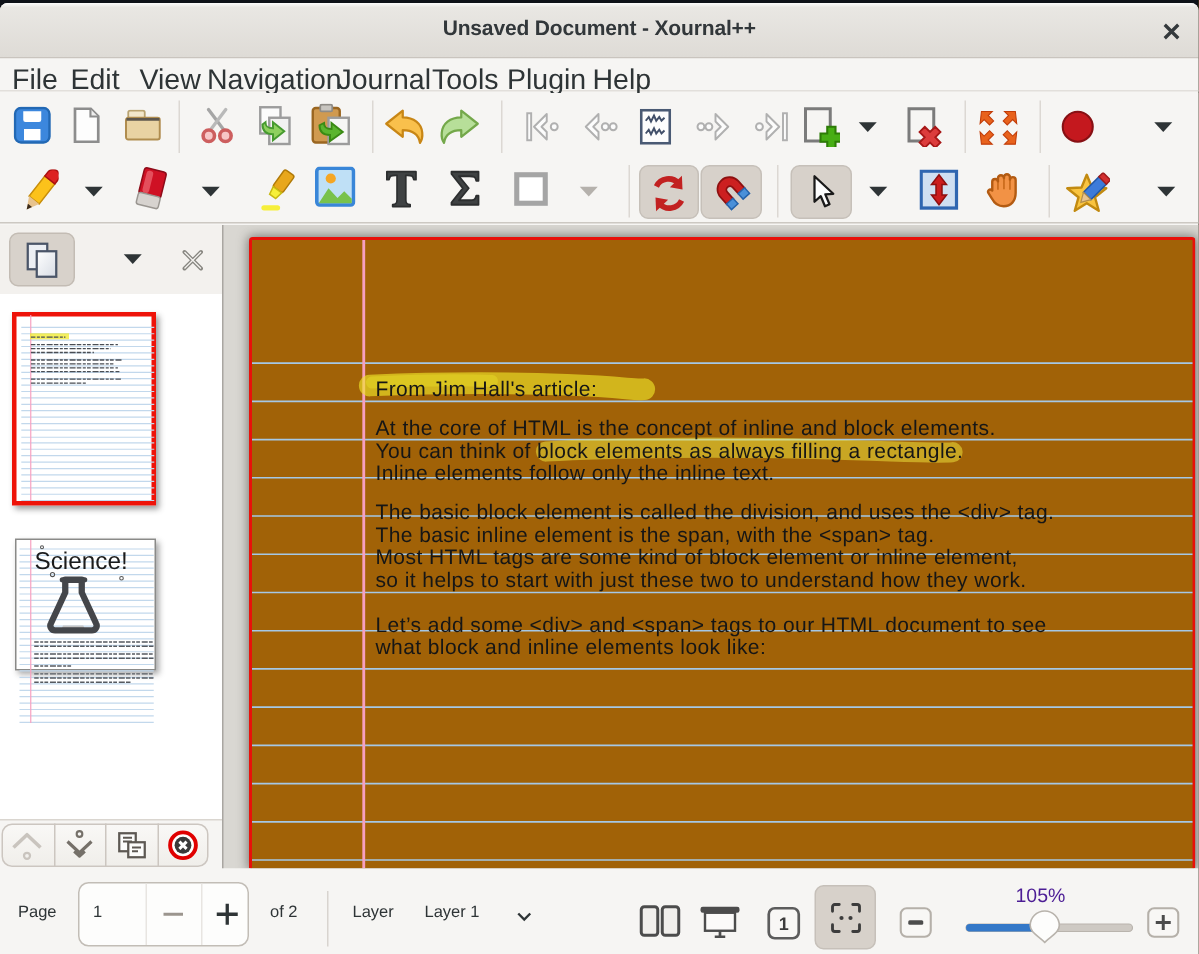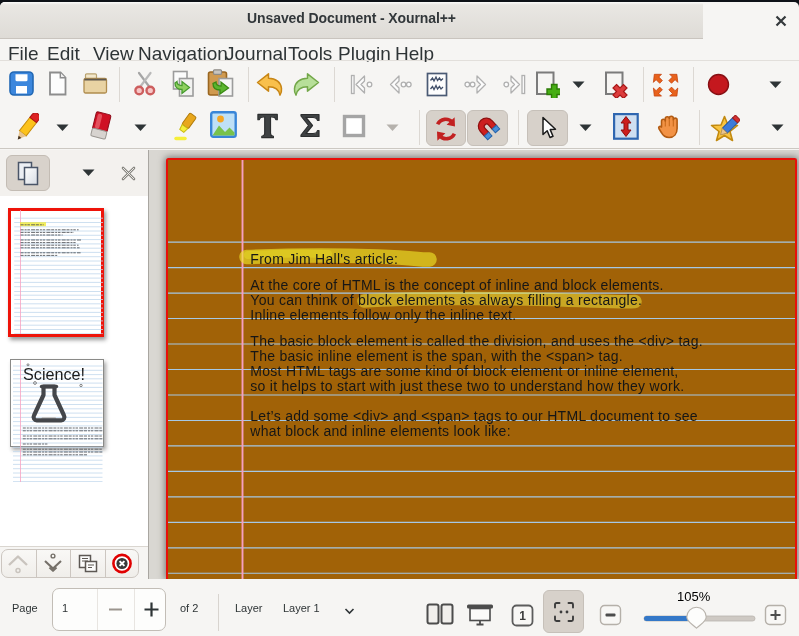--- a/index.html
+++ b/index.html
@@ -1,34 +1,34 @@
 <!DOCTYPE html>
 <html><head><meta charset="utf-8">
 <style>
 html,body{margin:0;padding:0;background:#0e1218;width:799px;height:636px;overflow:hidden}
 *{box-sizing:border-box}
 body{font-family:"Liberation Sans",sans-serif;}
 #win{position:absolute;left:0;top:2px;width:799px;height:634px;border-radius:5px 5px 0 0;overflow:hidden;background:#f6f5f3}
 .abs{position:absolute}
-#titlebar{left:0;top:0;width:703px;height:37px;background:linear-gradient(#fcfcfb,#e9e7e3 8%,#dedbd6);border-bottom:1px solid #c9c4be}
+#titlebar{left:0;top:0;width:799px;height:37px;background:linear-gradient(#fcfcfb,#e9e7e3 8%,#dedbd6);border-bottom:1px solid #c9c4be}
 #title{width:100%;text-align:center;top:8px;font-size:14px;font-weight:bold;color:#32373a;letter-spacing:-0.1px}
 #menubar{left:0;top:37px;width:799px;height:22px;background:#f6f5f3;border-bottom:1px solid #e2dfdb}
 .menu{top:4px;font-size:19px;color:#2e3436}
 #tb1{left:0;top:60px;width:799px;height:45px;background:#f6f5f3}
 #tb2{left:0;top:105px;width:799px;height:42px;background:#f6f5f3;border-bottom:1px solid #ccc8c2}
 .vsep{width:1px;background:#dcd8d3}
 #sidehead{left:0;top:148px;width:149px;height:46px;background:#f3f1ee}
 #sidebody{left:0;top:194px;width:149px;height:352px;background:#fff}
 #sidefoot{left:0;top:543.5px;width:149px;height:33px;background:#f6f5f3;border-top:1px solid #dad6d0}
 #canvas{left:147.5px;top:148px;width:651.5px;height:428.5px;background:#d9d7d2;overflow:hidden;border-left:1.5px solid #a9a6a1}
 #page{position:absolute;left:17px;top:7.5px;width:631.5px;height:421px;background:#a16207;border:2.5px solid #e8100a;border-bottom:none;border-radius:2.5px 2.5px 0 0;overflow:hidden;box-shadow:0 0 7px 0.5px rgba(55,53,50,0.6)}
 .txt{position:absolute;font-size:14px;line-height:15px;letter-spacing:0.28px;color:#161616;white-space:pre}
 #statusbar{left:0;top:576.5px;width:799px;height:59.5px;background:#f6f5f3}
 .sb-label{font-size:11px;color:#2e3436}
-.gray-label{font-size:13px;color:#000000}
+.gray-label{font-size:13px;color:#4c1d95}
 .pressed{background:#d7d1ca;border-radius:6px}
 </style></head>
 <body>
 <div id="win">
   <div id="titlebar" class="abs">
       <div id="title" class="abs">Unsaved Document - Xournal++</div>
     <svg class="abs" style="left:774px;top:12px" width="14" height="14">
         <path d="M2.5 2.5 L11.5 11.5 M11.5 2.5 L2.5 11.5" stroke="#34393c" stroke-width="2.2"></path>
       </svg>
   </div>

